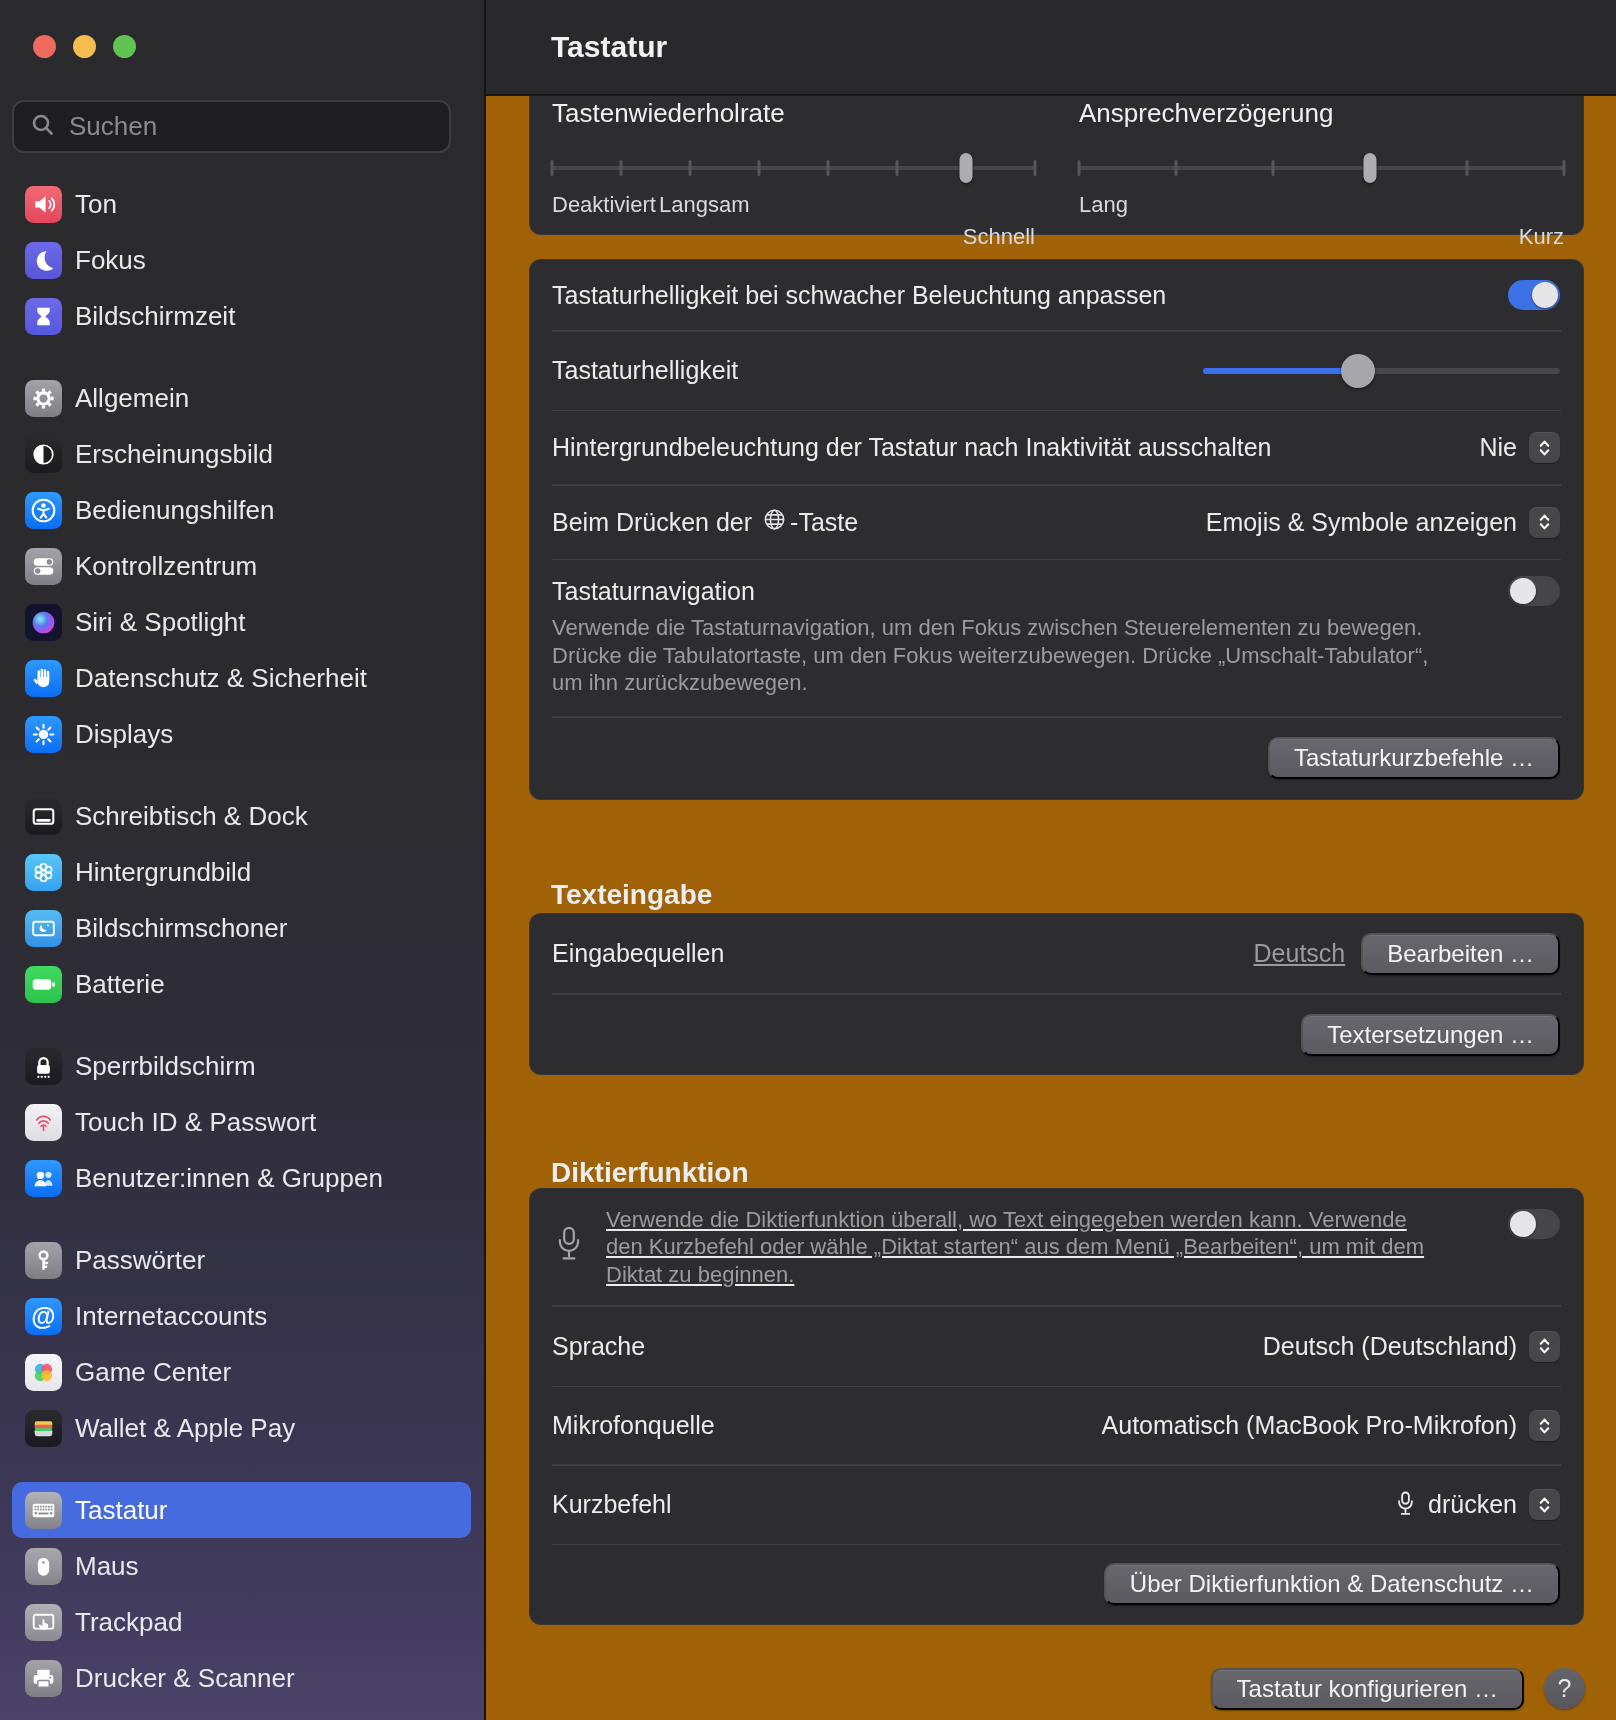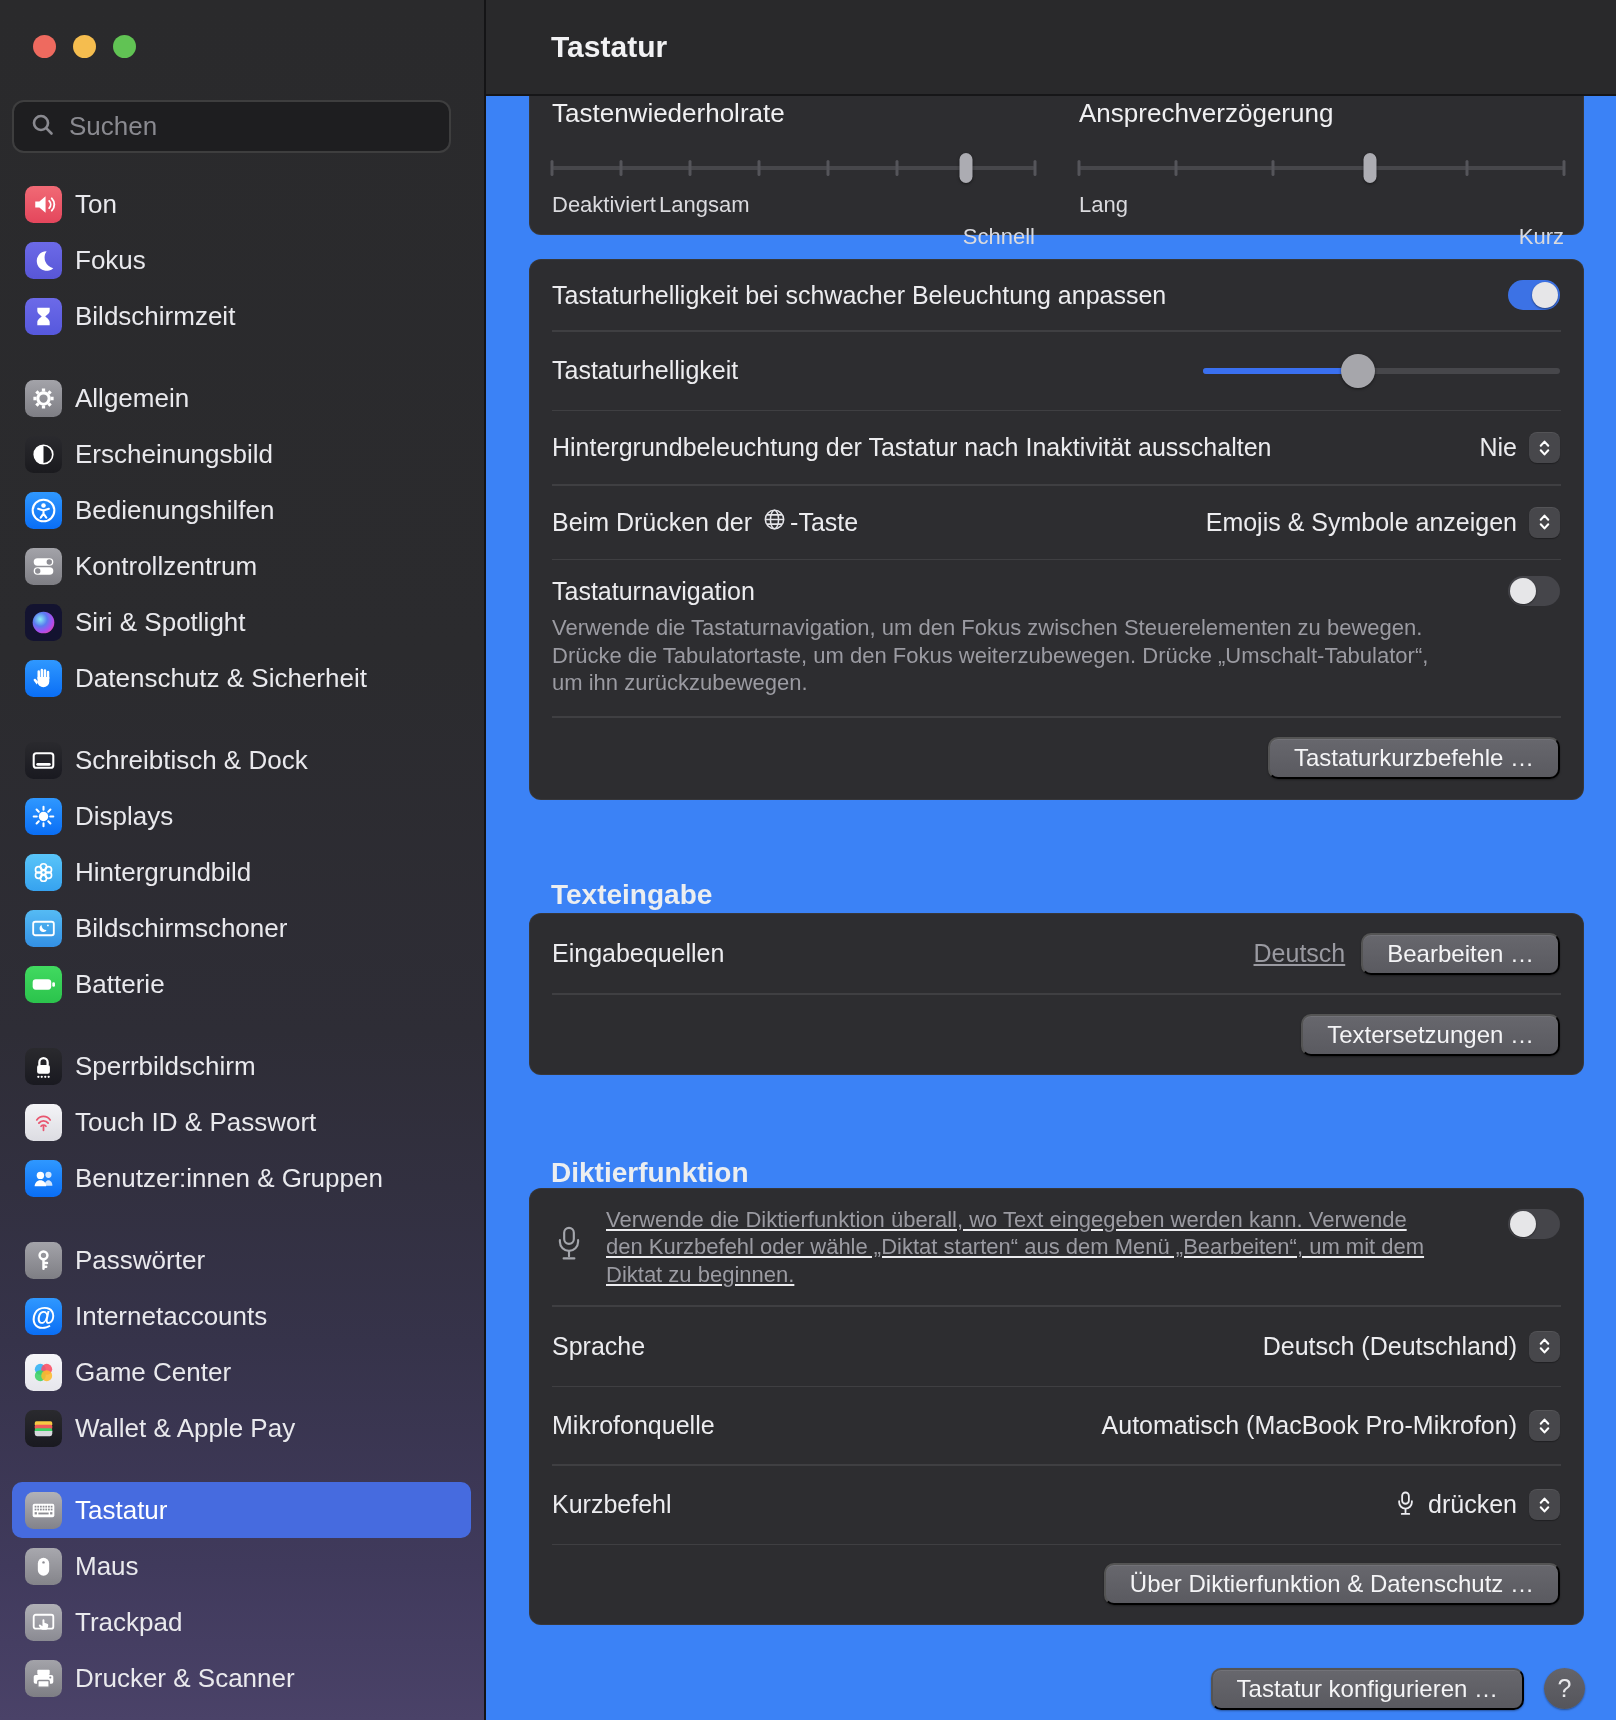--- a/index.html
+++ b/index.html
@@ -46,21 +46,21 @@
   .i-key{background:linear-gradient(180deg,#a3a3a9,#7e7e84);}
   .i-at{background:linear-gradient(180deg,#2f98ff,#0a6ef5);color:#fff;font-size:25px;font-weight:700;}
   .i-game{background:linear-gradient(180deg,#f6f6fa,#e6e6ec);}
   .i-wallet{background:linear-gradient(180deg,#2a2a2e,#191920);}
   .i-kbd{background:linear-gradient(180deg,#b2b2b7,#82828a);}
   .i-mouse{background:linear-gradient(180deg,#a8a8ae,#84848a);}
   .i-track{background:linear-gradient(180deg,#b0b0b6,#8a8a92);}
   .i-printer{background:linear-gradient(180deg,#a3a3a9,#7e7e84);}
 
   
-  .content{position:absolute;left:486px;top:0;right:0;height:1720px;background:#3b82f6;}
+  .content{position:absolute;left:486px;top:0;right:0;height:1720px;background:#a16207;}
   .titlebar{position:absolute;left:486px;top:0;right:0;height:96px;background:#29292b;
     border-bottom:2px solid #161618;z-index:4;display:flex;align-items:center;}
   .titlebar .title{margin-left:65px;font-size:30px;font-weight:700;color:#f2f2f4;}
 
   .card{position:absolute;left:43px;width:1055px;background:#2d2d30;border-radius:12px;
         border:1px solid rgba(255,255,255,.05);}
   .card1{top:52px;height:183px;border-top-left-radius:0;border-top-right-radius:0;border-top:none;}
   .card2{top:259px;height:541px;}
   .card3{top:913px;height:162px;}
   .card4{top:1188px;height:437px;}
@@ -242,39 +242,39 @@
                 <rect x="16.2" y="7" width="2.4" height="10" rx="1.2"></rect>
                 <rect x="19.2" y="8.6" width="2.4" height="8.4" rx="1.2"></rect>
                 <path d="M10.2 14.5h11.4v4.3a5.7 5.7 0 0 1-5.7 5.7 5.7 5.7 0 0 1-5.7-5.7z"></path>
                 <path d="M8.4 16.6c-1.1-1-2.6.3-1.7 1.5l2.7 3.6 1.5-2.4z"></path>
               </g>
             </svg>
           </span>
         <span class="sb-label">Datenschutz &amp; Sicherheit</span>
       </div>
 
-      <div class="sb-item gap">
-        <span class="sb-icon i-desk">
-            <svg width="33" height="33" viewBox="0 0 32 32">
-              <rect x="6.5" y="9" width="19" height="14" rx="2.5" fill="none" stroke="#fff" stroke-width="2"></rect>
-              <rect x="9" y="18.4" width="14" height="2.6" rx="1.3" fill="#fff"></rect>
-            </svg>
-          </span>
-        <span class="sb-label">Schreibtisch &amp; Dock</span>
-      </div>
       <div class="sb-item">
         <span class="sb-icon i-sun">
             <svg width="33" height="33" viewBox="0 0 32 32">
               <circle cx="16" cy="16" r="4.6" fill="#fff"></circle>
               <g stroke="#fff" stroke-width="2" stroke-linecap="round">
                 <path d="M16 6.5v3M16 22.5v3M6.5 16h3M22.5 16h3M9.3 9.3l2.1 2.1M20.6 20.6l2.1 2.1M9.3 22.7l2.1-2.1M20.6 11.4l2.1-2.1"></path>
               </g>
             </svg>
           </span>
         <span class="sb-label">Displays</span>
+      </div>
+      <div class="sb-item gap">
+        <span class="sb-icon i-desk">
+            <svg width="33" height="33" viewBox="0 0 32 32">
+              <rect x="6.5" y="9" width="19" height="14" rx="2.5" fill="none" stroke="#fff" stroke-width="2"></rect>
+              <rect x="9" y="18.4" width="14" height="2.6" rx="1.3" fill="#fff"></rect>
+            </svg>
+          </span>
+        <span class="sb-label">Schreibtisch &amp; Dock</span>
       </div>
       <div class="sb-item">
         <span class="sb-icon i-flower">
             <svg width="33" height="33" viewBox="0 0 32 32">
               <g fill="none" stroke="#fff" stroke-width="1.6">
                 <circle cx="16" cy="10.5" r="3"></circle>
                 <circle cx="20.8" cy="13.3" r="3"></circle>
                 <circle cx="20.8" cy="18.7" r="3"></circle>
                 <circle cx="16" cy="21.5" r="3"></circle>
                 <circle cx="11.2" cy="18.7" r="3"></circle>

